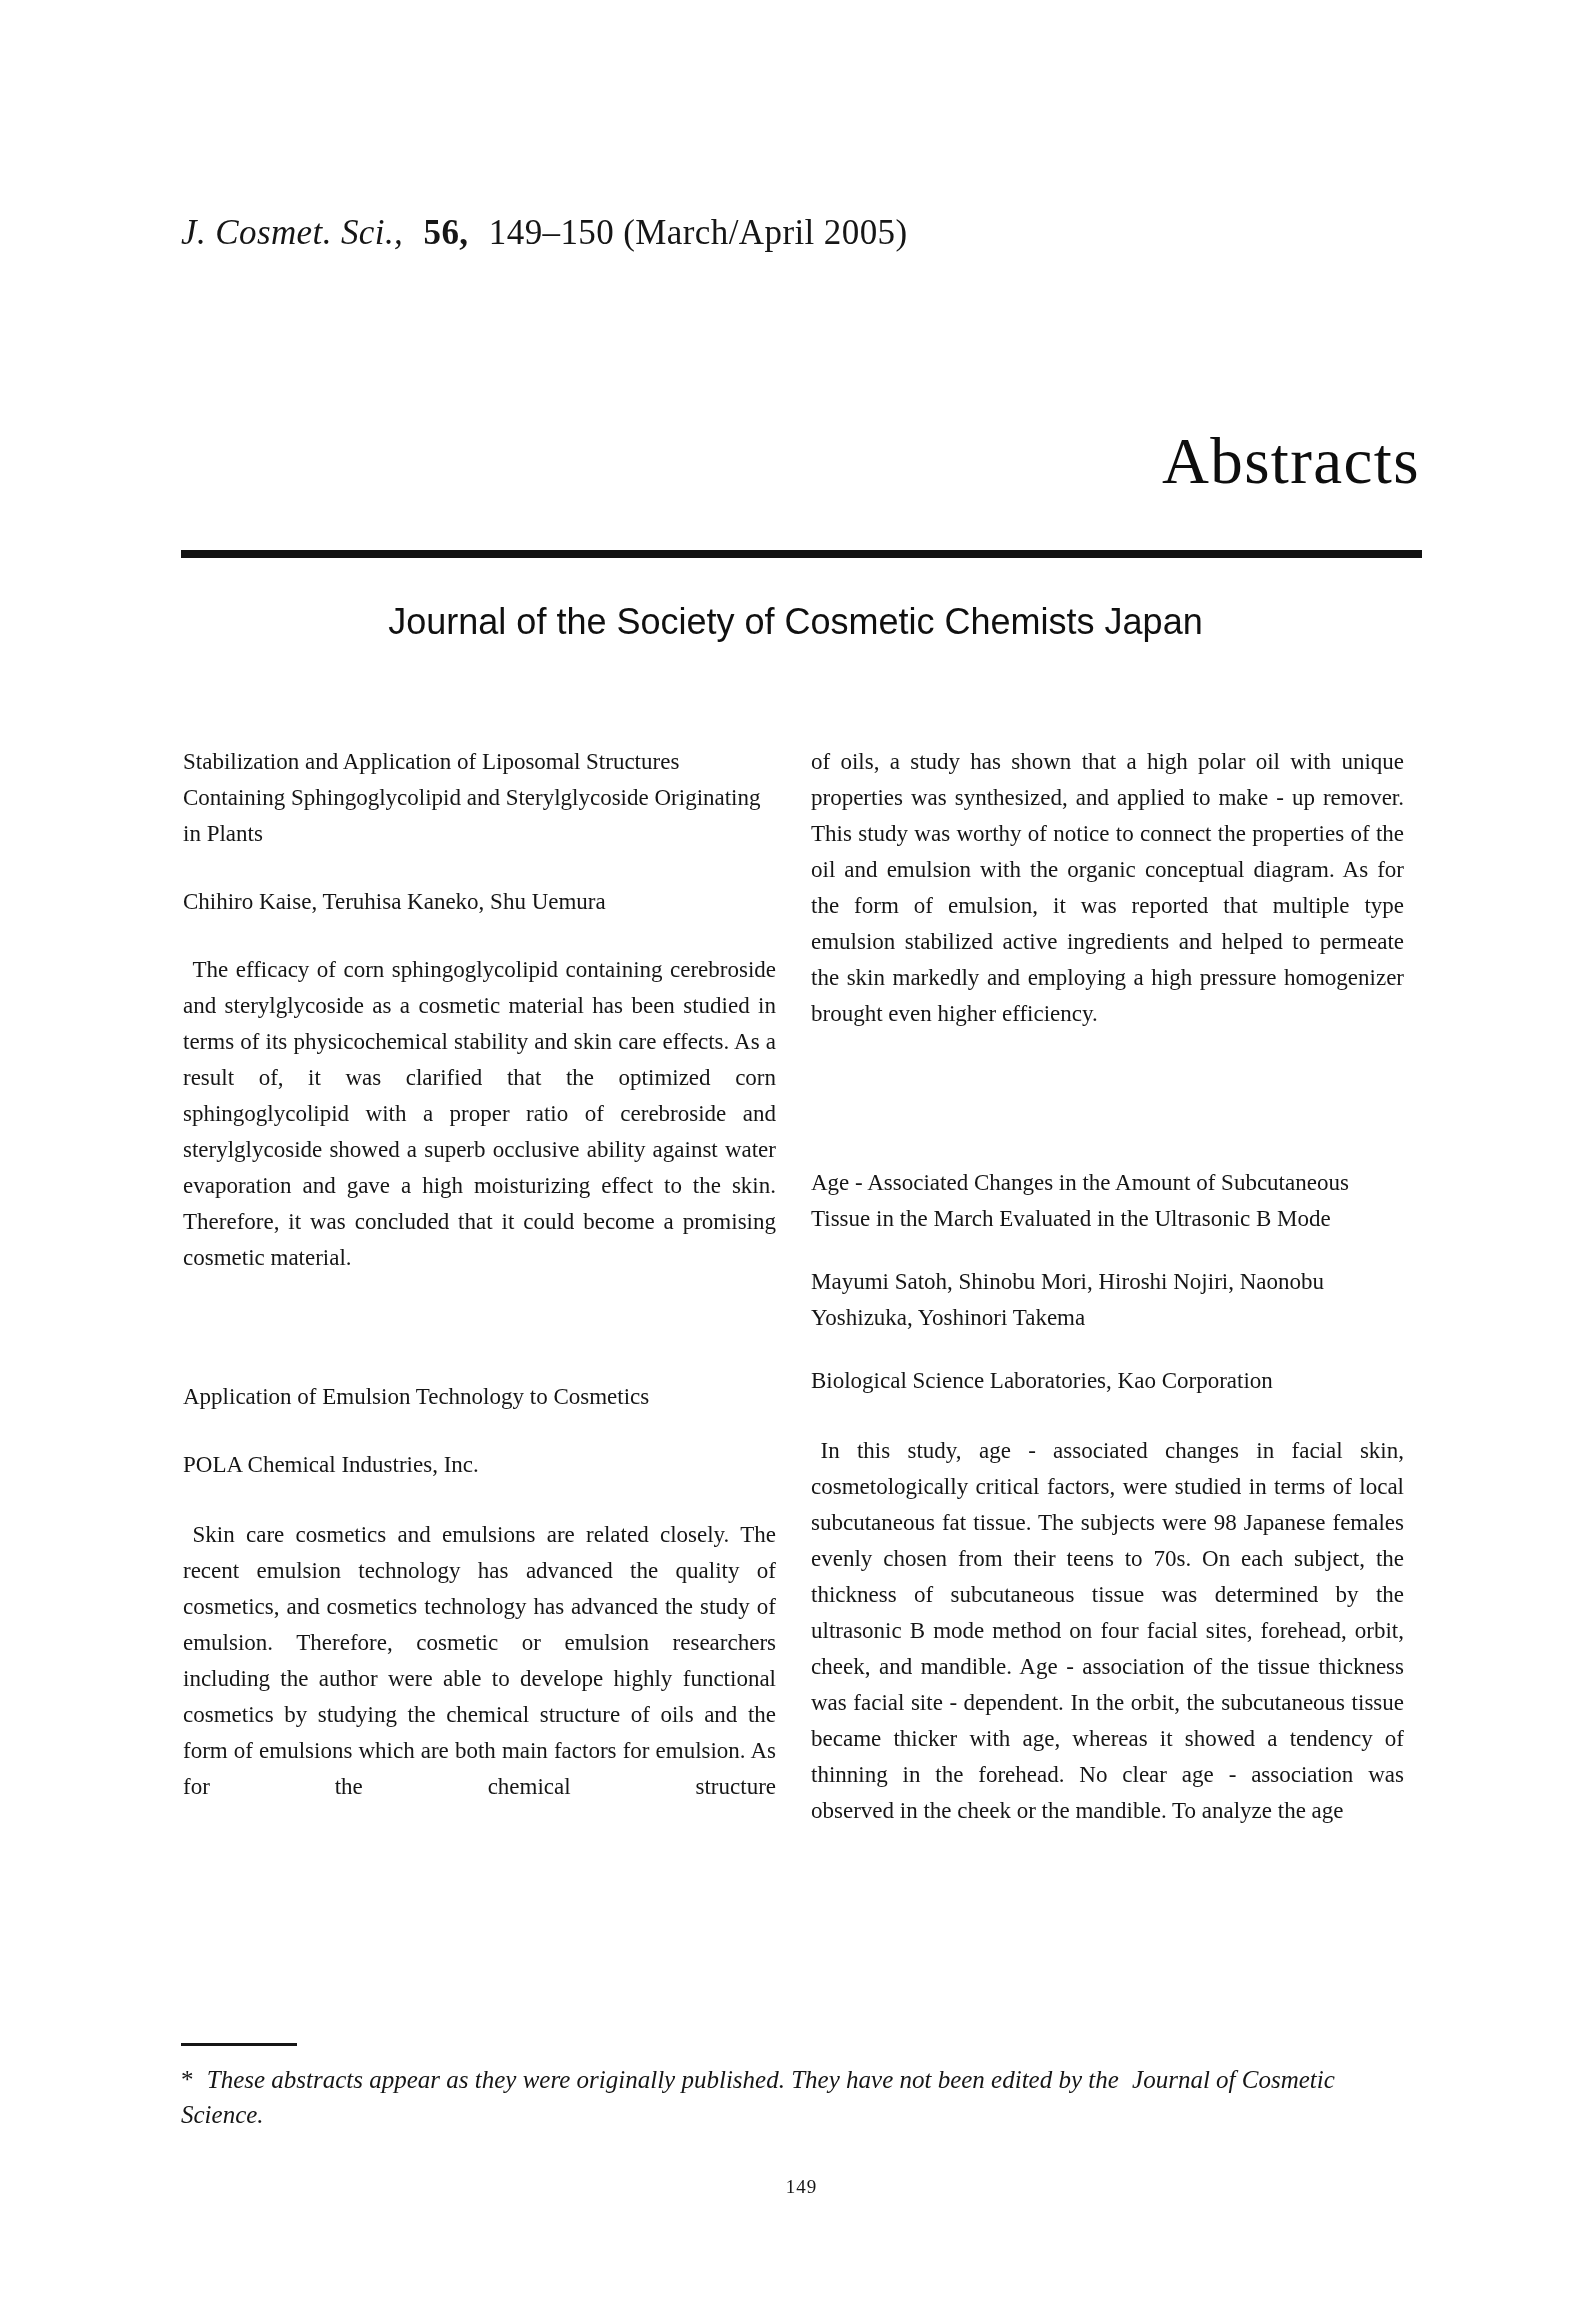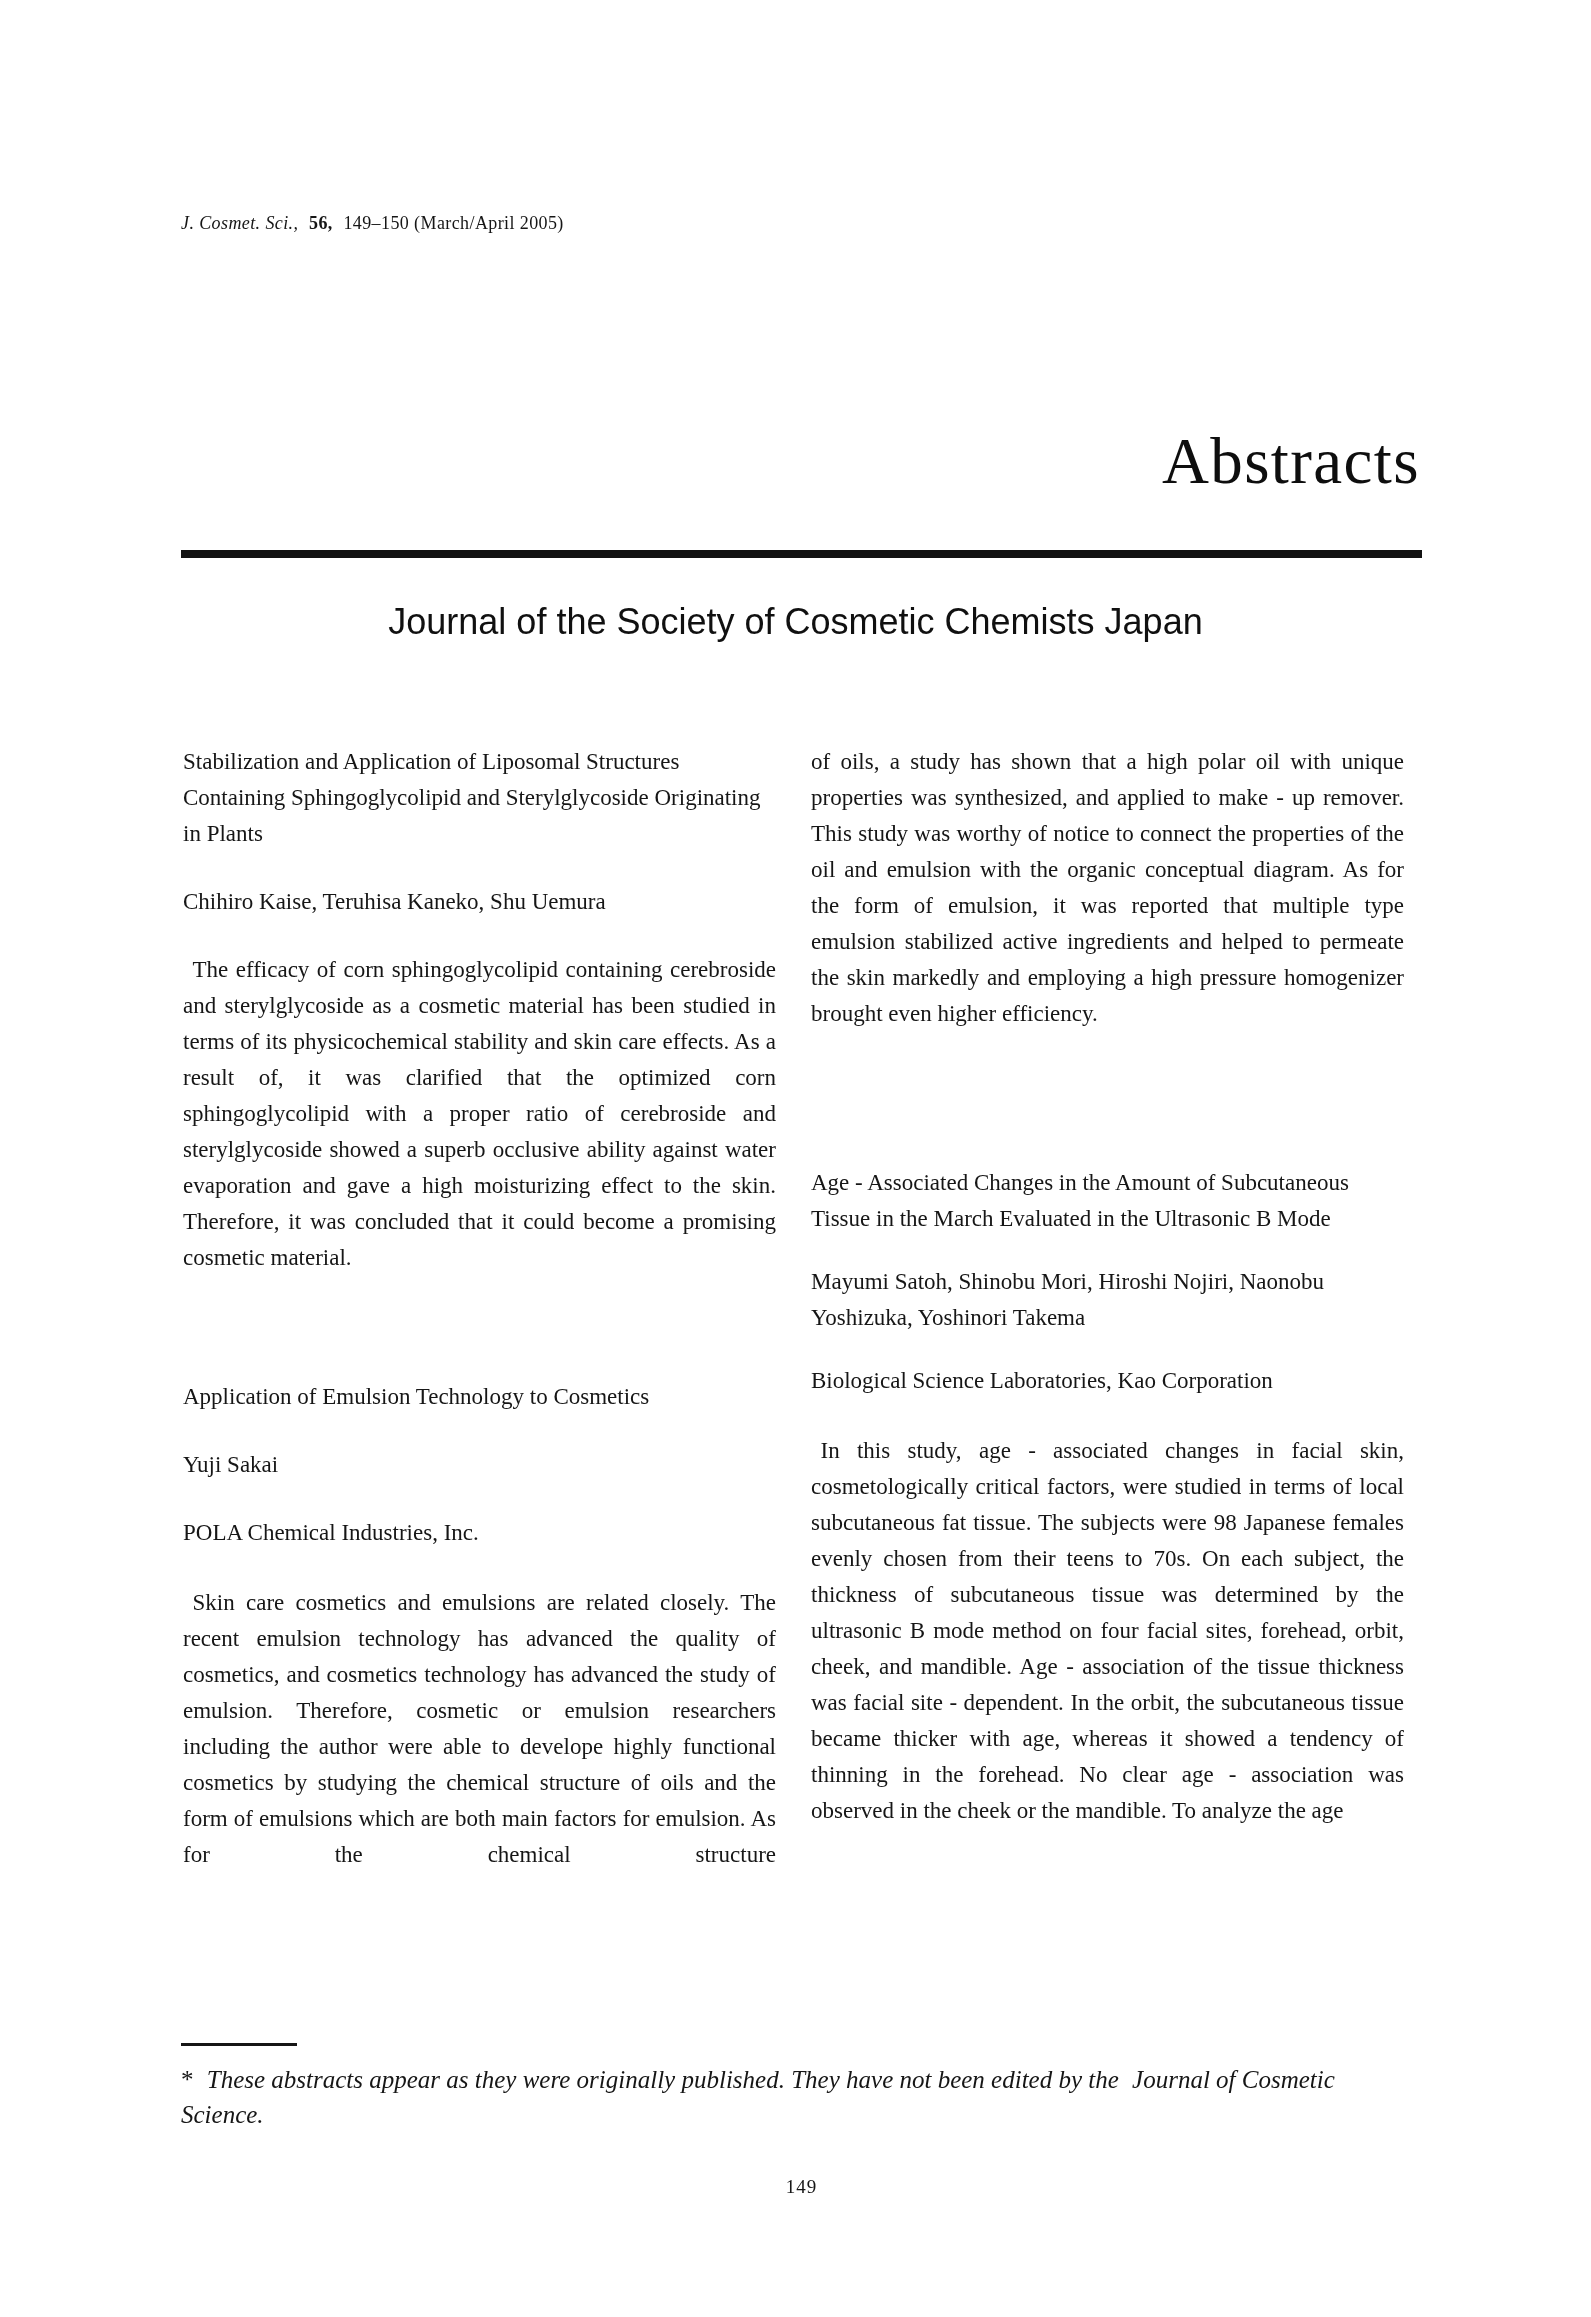--- a/index.html
+++ b/index.html
@@ -12,21 +12,21 @@
     background: #ffffff;
     color: #161616;
     font-family: "Liberation Serif", serif;
     overflow: hidden;
   }
 
   .citation {
     position: absolute;
     left: 181px;
     top: 213px;
-    font-size: 18px;
+    font-size: 35px;
     letter-spacing: 0.4px;
     white-space: nowrap;
   }
   .citation span + span { margin-left: 0.32em; }
   .it { font-style: italic; }
   .bold { font-weight: bold; }
 
   .page-title {
     position: absolute;
     top: 424px;
@@ -136,21 +136,20 @@
   </div>
 
   <div class="columns">
 
     <div class="col">
       <p class="abs-title">Stabilization and Application of Liposomal Structures Containing Sphingoglycolipid and Sterylglycoside Originating in Plants</p>
       <p class="authors">Chihiro Kaise, Teruhisa Kaneko, Shu Uemura</p>
       <p class="body mb-big">The efficacy of corn sphingoglycolipid containing cerebroside and sterylglycoside as a cosmetic material has been studied in terms of its physicochemical stability and skin care effects. As a result of, it was clarified that the optimized corn sphingoglycolipid with a proper ratio of cerebroside and sterylglycoside showed a superb occlusive ability against water evaporation and gave a high moisturizing effect to the skin. Therefore, it was concluded that it could become a promising cosmetic material.</p>
 
       <p class="abs-title">Application of Emulsion Technology to Cosmetics</p>
-      <p class="authors">Yuji Sakai</p>
       <p class="affil">POLA Chemical Industries, Inc.</p>
       <p class="body flows">Skin care cosmetics and emulsions are related closely. The recent emulsion technology has advanced the quality of cosmetics, and cosmetics technology has advanced the study of emulsion. Therefore, cosmetic or emulsion researchers including the author were able to develope highly functional cosmetics by studying the chemical structure of oils and the form of emulsions which are both main factors for emulsion. As for the chemical structure</p>
     </div>
 
     <div class="col">
       <p class="body cont mb-huge">of oils, a study has shown that a high polar oil with unique properties was synthesized, and applied to make - up remover. This study was worthy of notice to connect the properties of the oil and emulsion with the organic conceptual diagram. As for the form of emulsion, it was reported that multiple type emulsion stabilized active ingredients and helped to permeate the skin markedly and employing a high pressure homogenizer brought even higher efficiency.</p>
 
       <p class="abs-title mb-sm">Age - Associated Changes in the Amount of Subcutaneous Tissue in the March Evaluated in the Ultrasonic B Mode</p>
       <p class="authors mb-sm">Mayumi Satoh, Shinobu Mori, Hiroshi Nojiri, Naonobu Yoshizuka, Yoshinori Takema</p>
       <p class="affil">Biological Science Laboratories, Kao Corporation</p>

